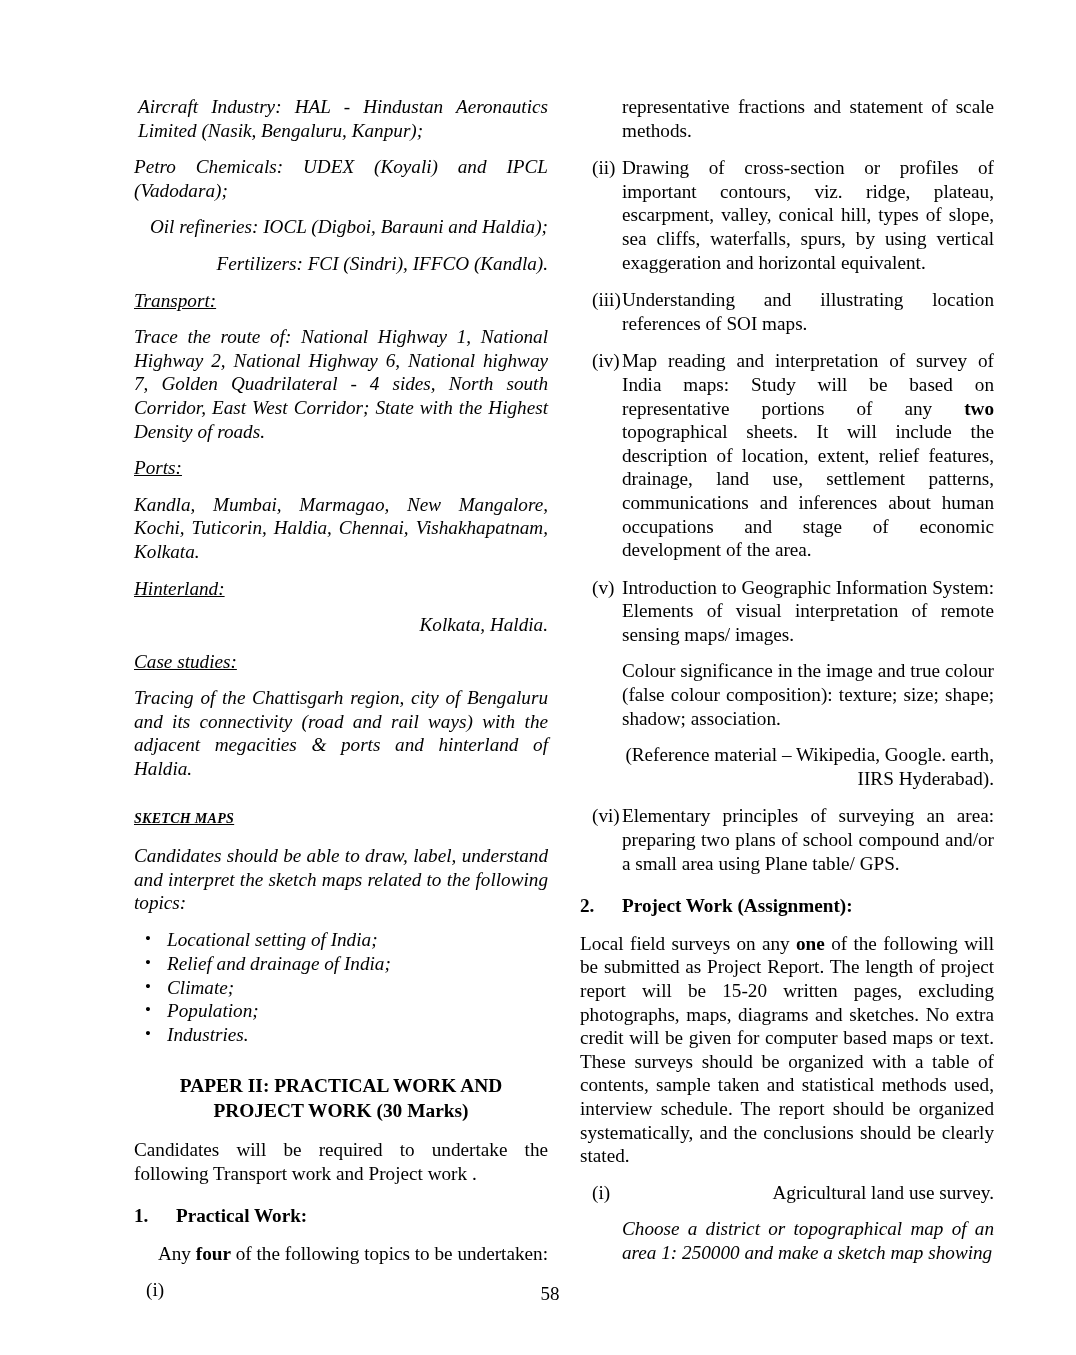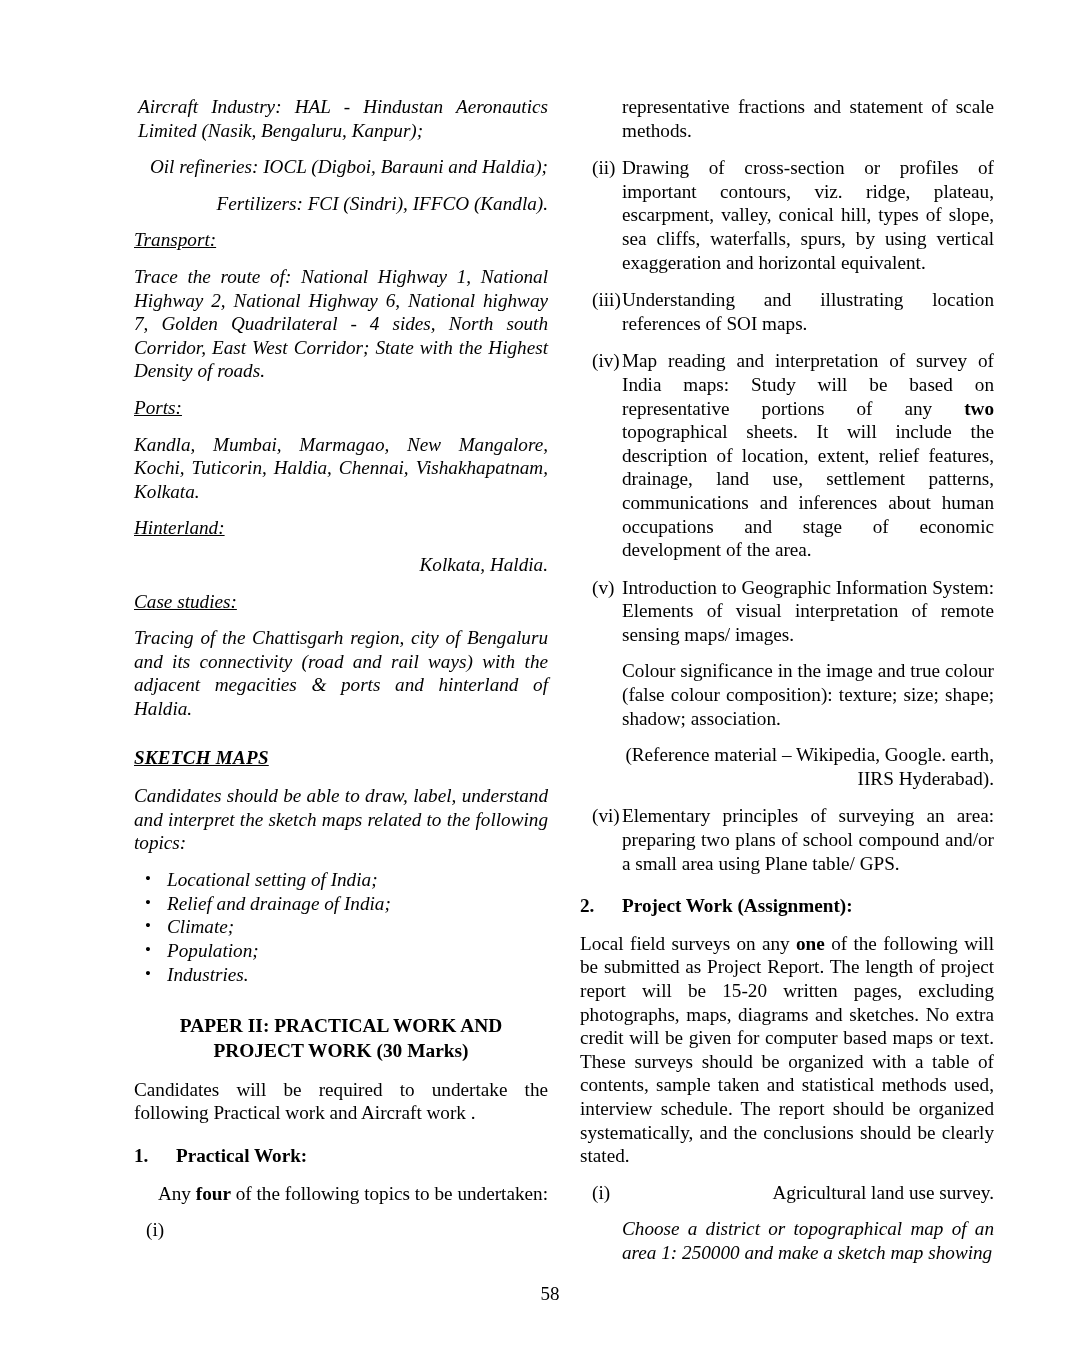--- a/index.html
+++ b/index.html
@@ -48,21 +48,21 @@
     font-style: italic;
     margin: 0 0 13px 0;
     text-align: left;
   }
   .subhead span { text-decoration: underline; font-style: italic; }
 
   
   .sketch-maps {
     font-style: italic;
     font-weight: bold;
-    font-size: 19px;
+    font-size: 14px;
     margin: 26px 0 14px 0;
     text-align: left;
     letter-spacing: 0.3px;
   }
   .sketch-maps span { text-decoration: underline; }
 
   
   ul.bullets {
     list-style: none;
     margin: 4px 0 14px 0;
@@ -150,20 +150,21 @@
   .lead-space { padding-left: 4px; }
 </style>
 </head>
 <body>
 
 <div class="page">
 
   <div class="col col-left">
 
     <p class="ital lead-space">Aircraft Industry: HAL - Hindustan Aeronautics Limited (Nasik, Bengaluru, Kanpur);</p>
+    <p class="ital">Petro Chemicals: UDEX (Koyali) and IPCL (Vadodara);</p>
     <p class="ital nojust">Oil refineries: IOCL (Digboi, Barauni and Haldia);</p>
     <p class="ital nojust">Fertilizers: FCI (Sindri), IFFCO (Kandla).</p>
 
     <p class="subhead"><span>Transport:</span></p>
     <p class="ital">Trace the route of: National Highway 1, National Highway 2, National Highway 6, National highway 7, Golden Quadrilateral - 4 sides, North south Corridor, East West Corridor; State with the Highest Density of roads.</p>
 
     <p class="subhead"><span>Ports:</span></p>
     <p class="ital">Kandla, Mumbai, Marmagao, New Mangalore, Kochi, Tuticorin, Haldia, Chennai, Vishakhapatnam, Kolkata.</p>
 
     <p class="subhead"><span>Hinterland:</span></p>
@@ -182,21 +183,21 @@
       <li>Climate;</li>
       <li>Population;</li>
       <li>Industries.</li>
     </ul>
 
     <div class="paper-heading">
       <div>PAPER II: PRACTICAL WORK AND</div>
       <div>PROJECT WORK (30 Marks)</div>
     </div>
 
-    <p>Candidates will be required to undertake the following Practical work and Aircraft work .</p>
+    <p>Candidates will be required to undertake the following Transport work and Project work .</p>
 
     <div class="num-heading">
       <span class="num">1.</span><span>Practical Work:</span>
     </div>
 
     <p class="nojust"><span>Any </span><span class="bold">four</span><span> of the following topics to be undertaken:</span></p>
 
     <div class="roman-item">
       <span class="rn">(i)</span>
     </div>

